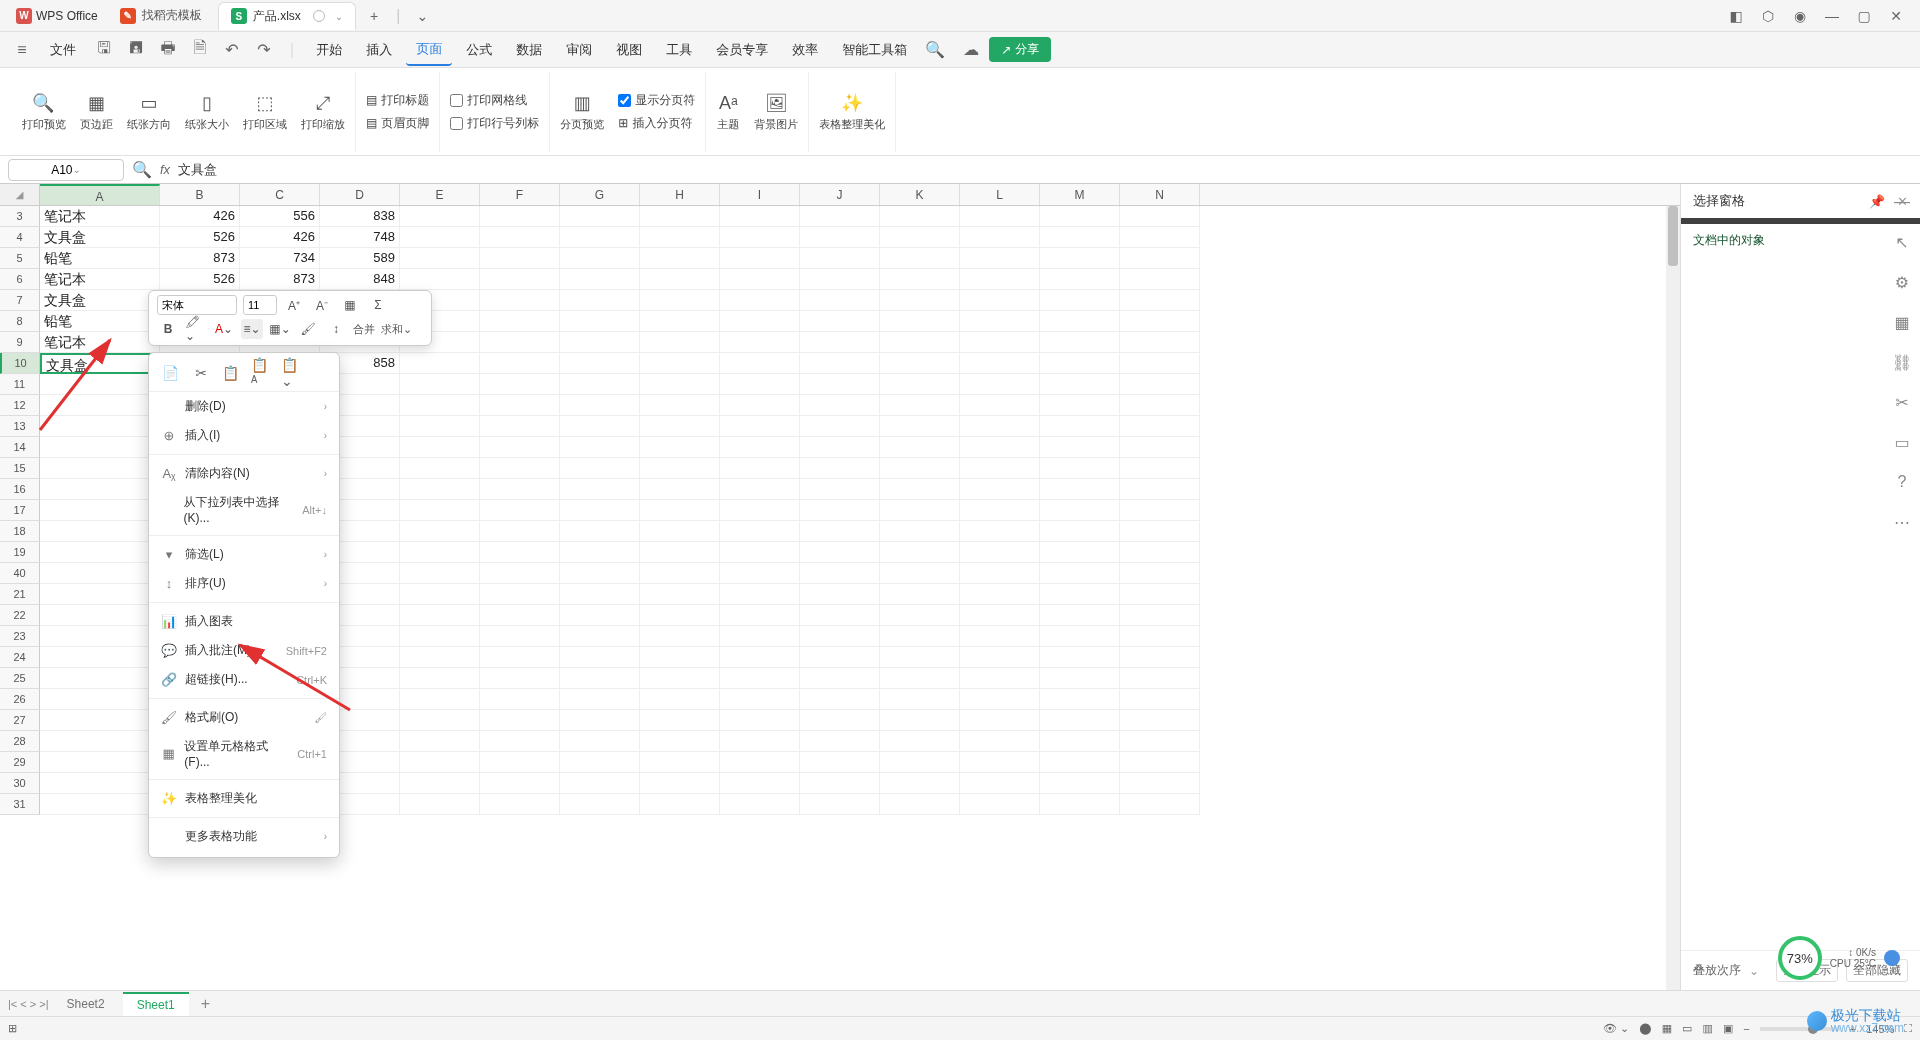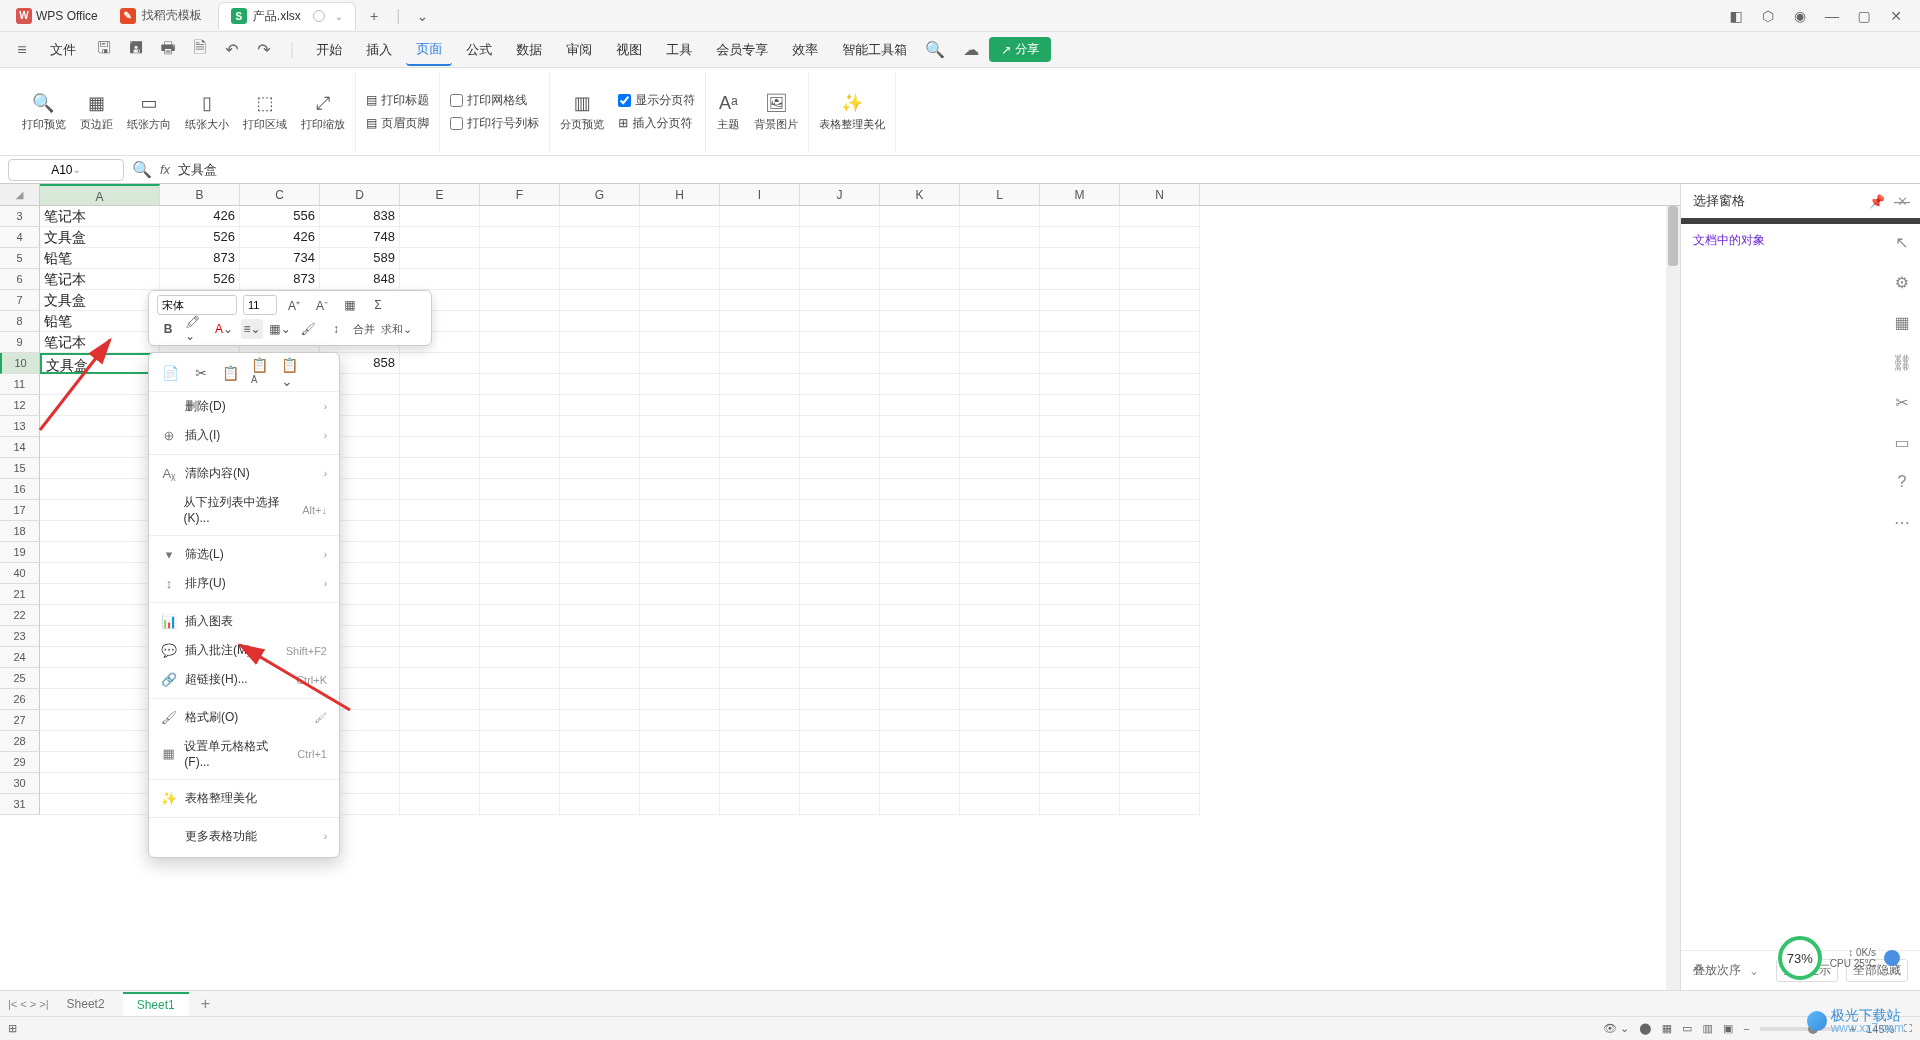--- a/index.html
+++ b/index.html
@@ -40,21 +40,21 @@
 .row { display: flex; height: 21px; }
 .row-h { width: 40px; border-right: 1px solid #ccc; border-bottom: 1px solid #ddd; text-align: center; font-size: 11px; color: #555; line-height: 20px; background: #f8f8f8; }
 .row-h.selected { background: #d8e8d8; border-left: 2px solid #22a764; }
 .cell { width: 80px; border-right: 1px solid #eee; border-bottom: 1px solid #eee; font-size: 13px; color: #222; line-height: 20px; padding: 0 4px; text-align: right; }
 .cell.first { width: 120px; text-align: left; font-size: 14px; }
 .cell.selected { border: 2px solid #22a764; background: #fff; position: relative; }
 .vscroll { position: absolute; right: 0; top: 22px; bottom: 0; width: 14px; background: #f0f0f0; }
 .vscroll .thumb { position: absolute; top: 0; left: 2px; right: 2px; height: 60px; background: #c0c0c0; border-radius: 3px; }
 .side-panel { width: 240px; background: #fff; border-left: 1px solid #ddd; display: flex; flex-direction: column; }
 .side-panel .sp-head { display: flex; align-items: center; justify-content: space-between; padding: 8px 12px; font-size: 13px; color: #333; border-bottom: 6px solid #404040; }
-.side-panel .sp-sub { padding: 8px 12px; font-size: 12px; color: #6d28d9; }
+.side-panel .sp-sub { padding: 8px 12px; font-size: 12px; color: #14532d; }
 .side-panel .sp-foot { margin-top: auto; padding: 8px 12px; border-top: 1px solid #eee; display: flex; align-items: center; gap: 8px; font-size: 12px; color: #666; }
 .right-toolbar { position: absolute; right: 0; top: 180px; width: 36px; display: flex; flex-direction: column; gap: 16px; align-items: center; padding-top: 10px; }
 .right-toolbar .rt-btn { width: 24px; height: 24px; color: #888; display: flex; align-items: center; justify-content: center; cursor: pointer; }
 .sheet-tabs { height: 26px; background: #f5f5f5; display: flex; align-items: center; padding: 0 8px; gap: 4px; border-top: 1px solid #ddd; }
 .sheet-tabs .nav { display: flex; gap: 4px; color: #888; font-size: 11px; }
 .sheet-tab { padding: 4px 14px; font-size: 12px; color: #737373; cursor: pointer; }
 .sheet-tab.active { background: #fff; color: #22a764; border-top: 2px solid #22a764; }
 .statusbar { height: 24px; background: #f5f5f5; display: flex; align-items: center; padding: 0 8px; gap: 10px; font-size: 11px; color: #666; border-top: 1px solid #ddd; }
 .statusbar .spacer { flex: 1; }
 .mini-toolbar { position: absolute; left: 148px; top: 290px; width: 284px; height: 56px; background: #fff; border: 1px solid #ccc; border-radius: 6px; box-shadow: 0 4px 12px rgba(0,0,0,0.15); display: flex; flex-direction: column; padding: 4px 8px; gap: 4px; z-index: 50; }

